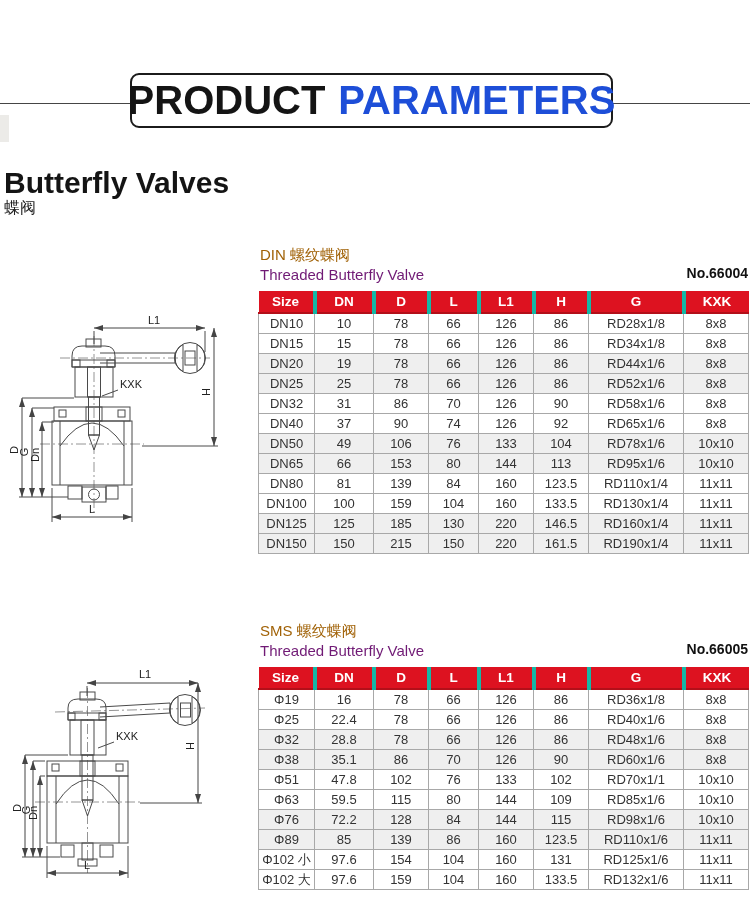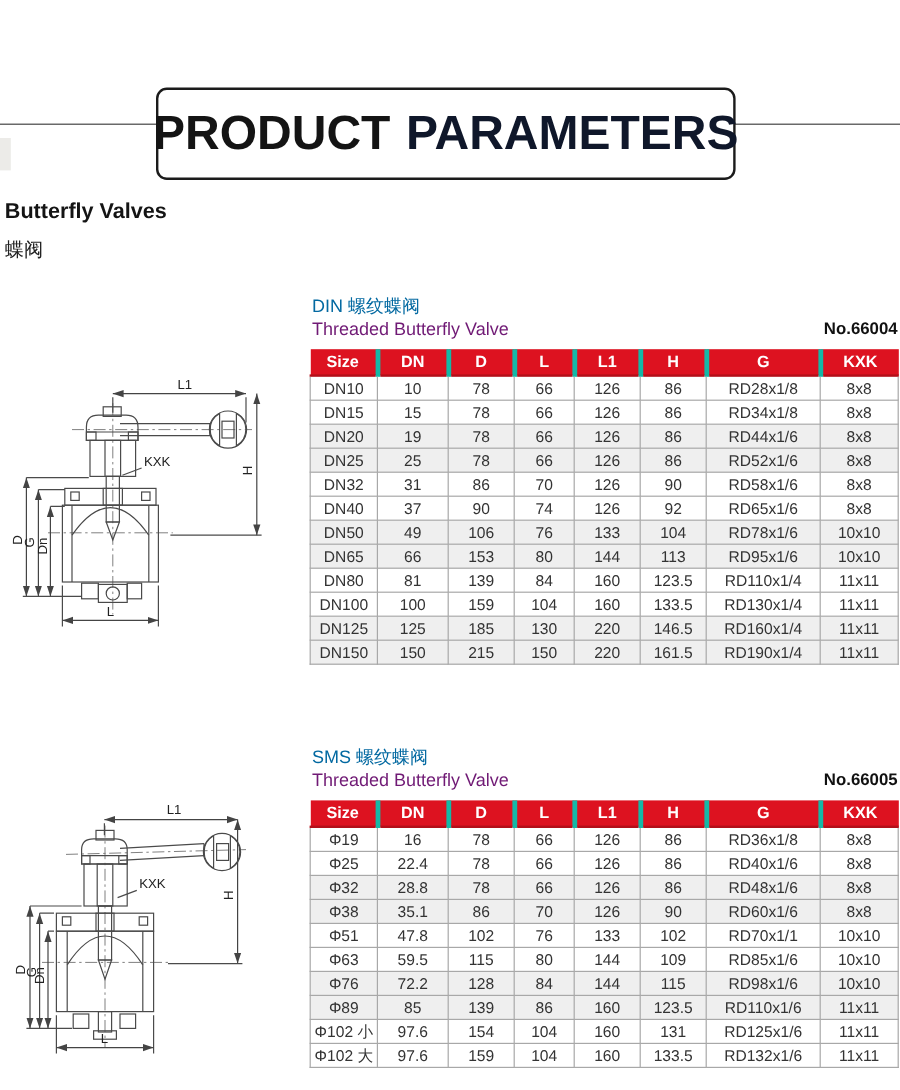--- a/index.html
+++ b/index.html
@@ -3,31 +3,31 @@
 <meta charset="utf-8">
 <style>
   html,body { margin:0; padding:0; background:#fff; }
   .page {
     position:relative; width:750px; height:908px; background:#ffffff;
     font-family:"Liberation Sans","DejaVu Sans",sans-serif; overflow:hidden;
   }
   .rule { position:absolute; left:0; top:103px; width:750px; height:1px; background:#454545; }
   .left-tab { position:absolute; left:0; top:115px; width:9px; height:27px; background:#ecebe8; }
   .banner {
-    position:absolute; left:130px; top:73px; width:483px; height:77px;
+    position:absolute; left:130px; top:73px; width:483px; height:55px;
     background:#ffffff; border:2px solid #1b1b1b; border-radius:9px;
     box-sizing:border-box; display:flex; align-items:center; justify-content:center;
     font-size:40px; font-weight:600; letter-spacing:0px; white-space:nowrap;
   }
   .banner .p1 { color:#141414; margin-right:13px; }
-  .banner .p2 { color:#0f172a; }
-  .main-title { position:absolute; left:4px; top:166px; font-size:18px; font-weight:bold; color:#141414; }
+  .banner .p2 { color:#1d4ed8; }
+  .main-title { position:absolute; left:4px; top:166px; font-size:30px; font-weight:bold; color:#141414; }
   .main-title-cn { position:absolute; left:4px; top:198px; font-size:16px; color:#222; }
 
-  .sec-title-cn { position:absolute; font-size:15px; color:#0369a1; }
+  .sec-title-cn { position:absolute; font-size:15px; color:#a16207; }
   .sec-title-en { position:absolute; font-size:15px; color:#701a75; }
   .model-no { position:absolute; font-size:14px; font-weight:bold; color:#111; text-align:right; width:120px; }
 
   table.spec { position:absolute; width:490px; border-collapse:collapse; table-layout:fixed; }
   table.spec th {
     background:#dd1220; color:#fff; font-weight:bold; font-size:13.5px;
     height:21px; padding:0; border-right:4px solid #14b8a6; border-bottom:2px solid #b30f19;
   }
   table.spec th:last-child { border-right:none; }
   table.spec td {

